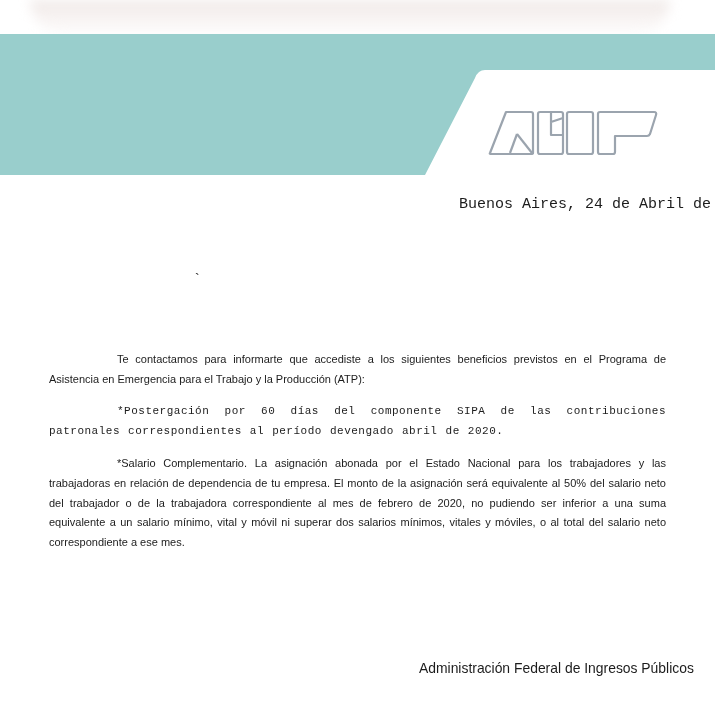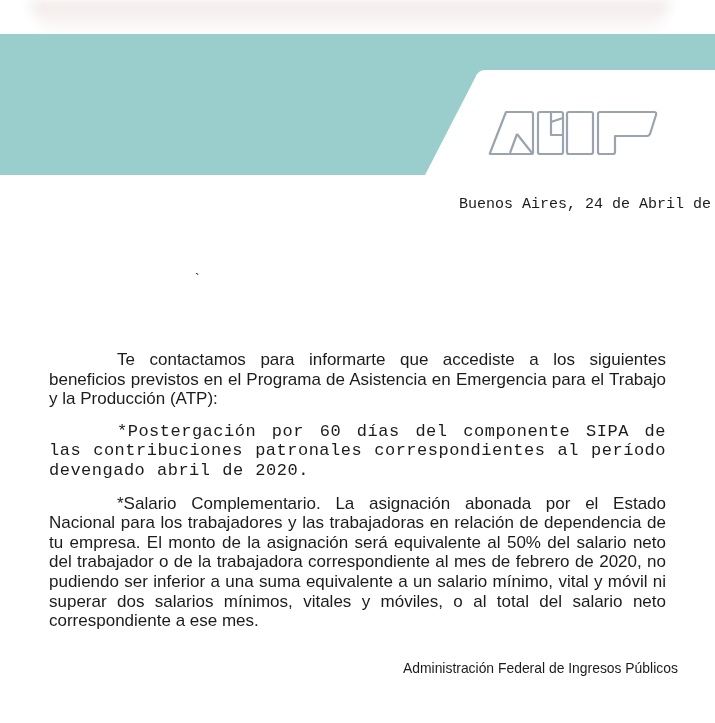--- a/index.html
+++ b/index.html
@@ -26,26 +26,26 @@
   .date {
     position: absolute; left: 459px; top: 196px;
     font-size: 15px; white-space: nowrap; font-family: Liberation Mono, monospace;
   }
   .stray-mark {
     position: absolute; left: 195px; top: 272px;
     font-size: 14px; color: #222; line-height: 1;
   }
   .body-text {
     position: absolute; left: 49px; top: 350px; width: 617px;
-    font-size: 17px; line-height: 19.6px;
+    font-size: 11px; line-height: 19.6px;
   }
   .body-text p { margin: 0 0 13px 0; text-align: justify; text-indent: 68px; }
   .body-text p.spaced { letter-spacing: 0.5px; word-spacing: 1px; font-family: Liberation Mono, monospace; }
   .signature {
-    position: absolute; left: 403px; top: 660px;
+    position: absolute; left: 419px; top: 660px;
     font-size: 13.9px; white-space: nowrap;
   }
 </style>
 </head>
 <body>
 
 <div class="top-shadow"></div>
 
 <div class="header-band">
   <svg width="715" height="141" viewBox="0 0 715 141">

